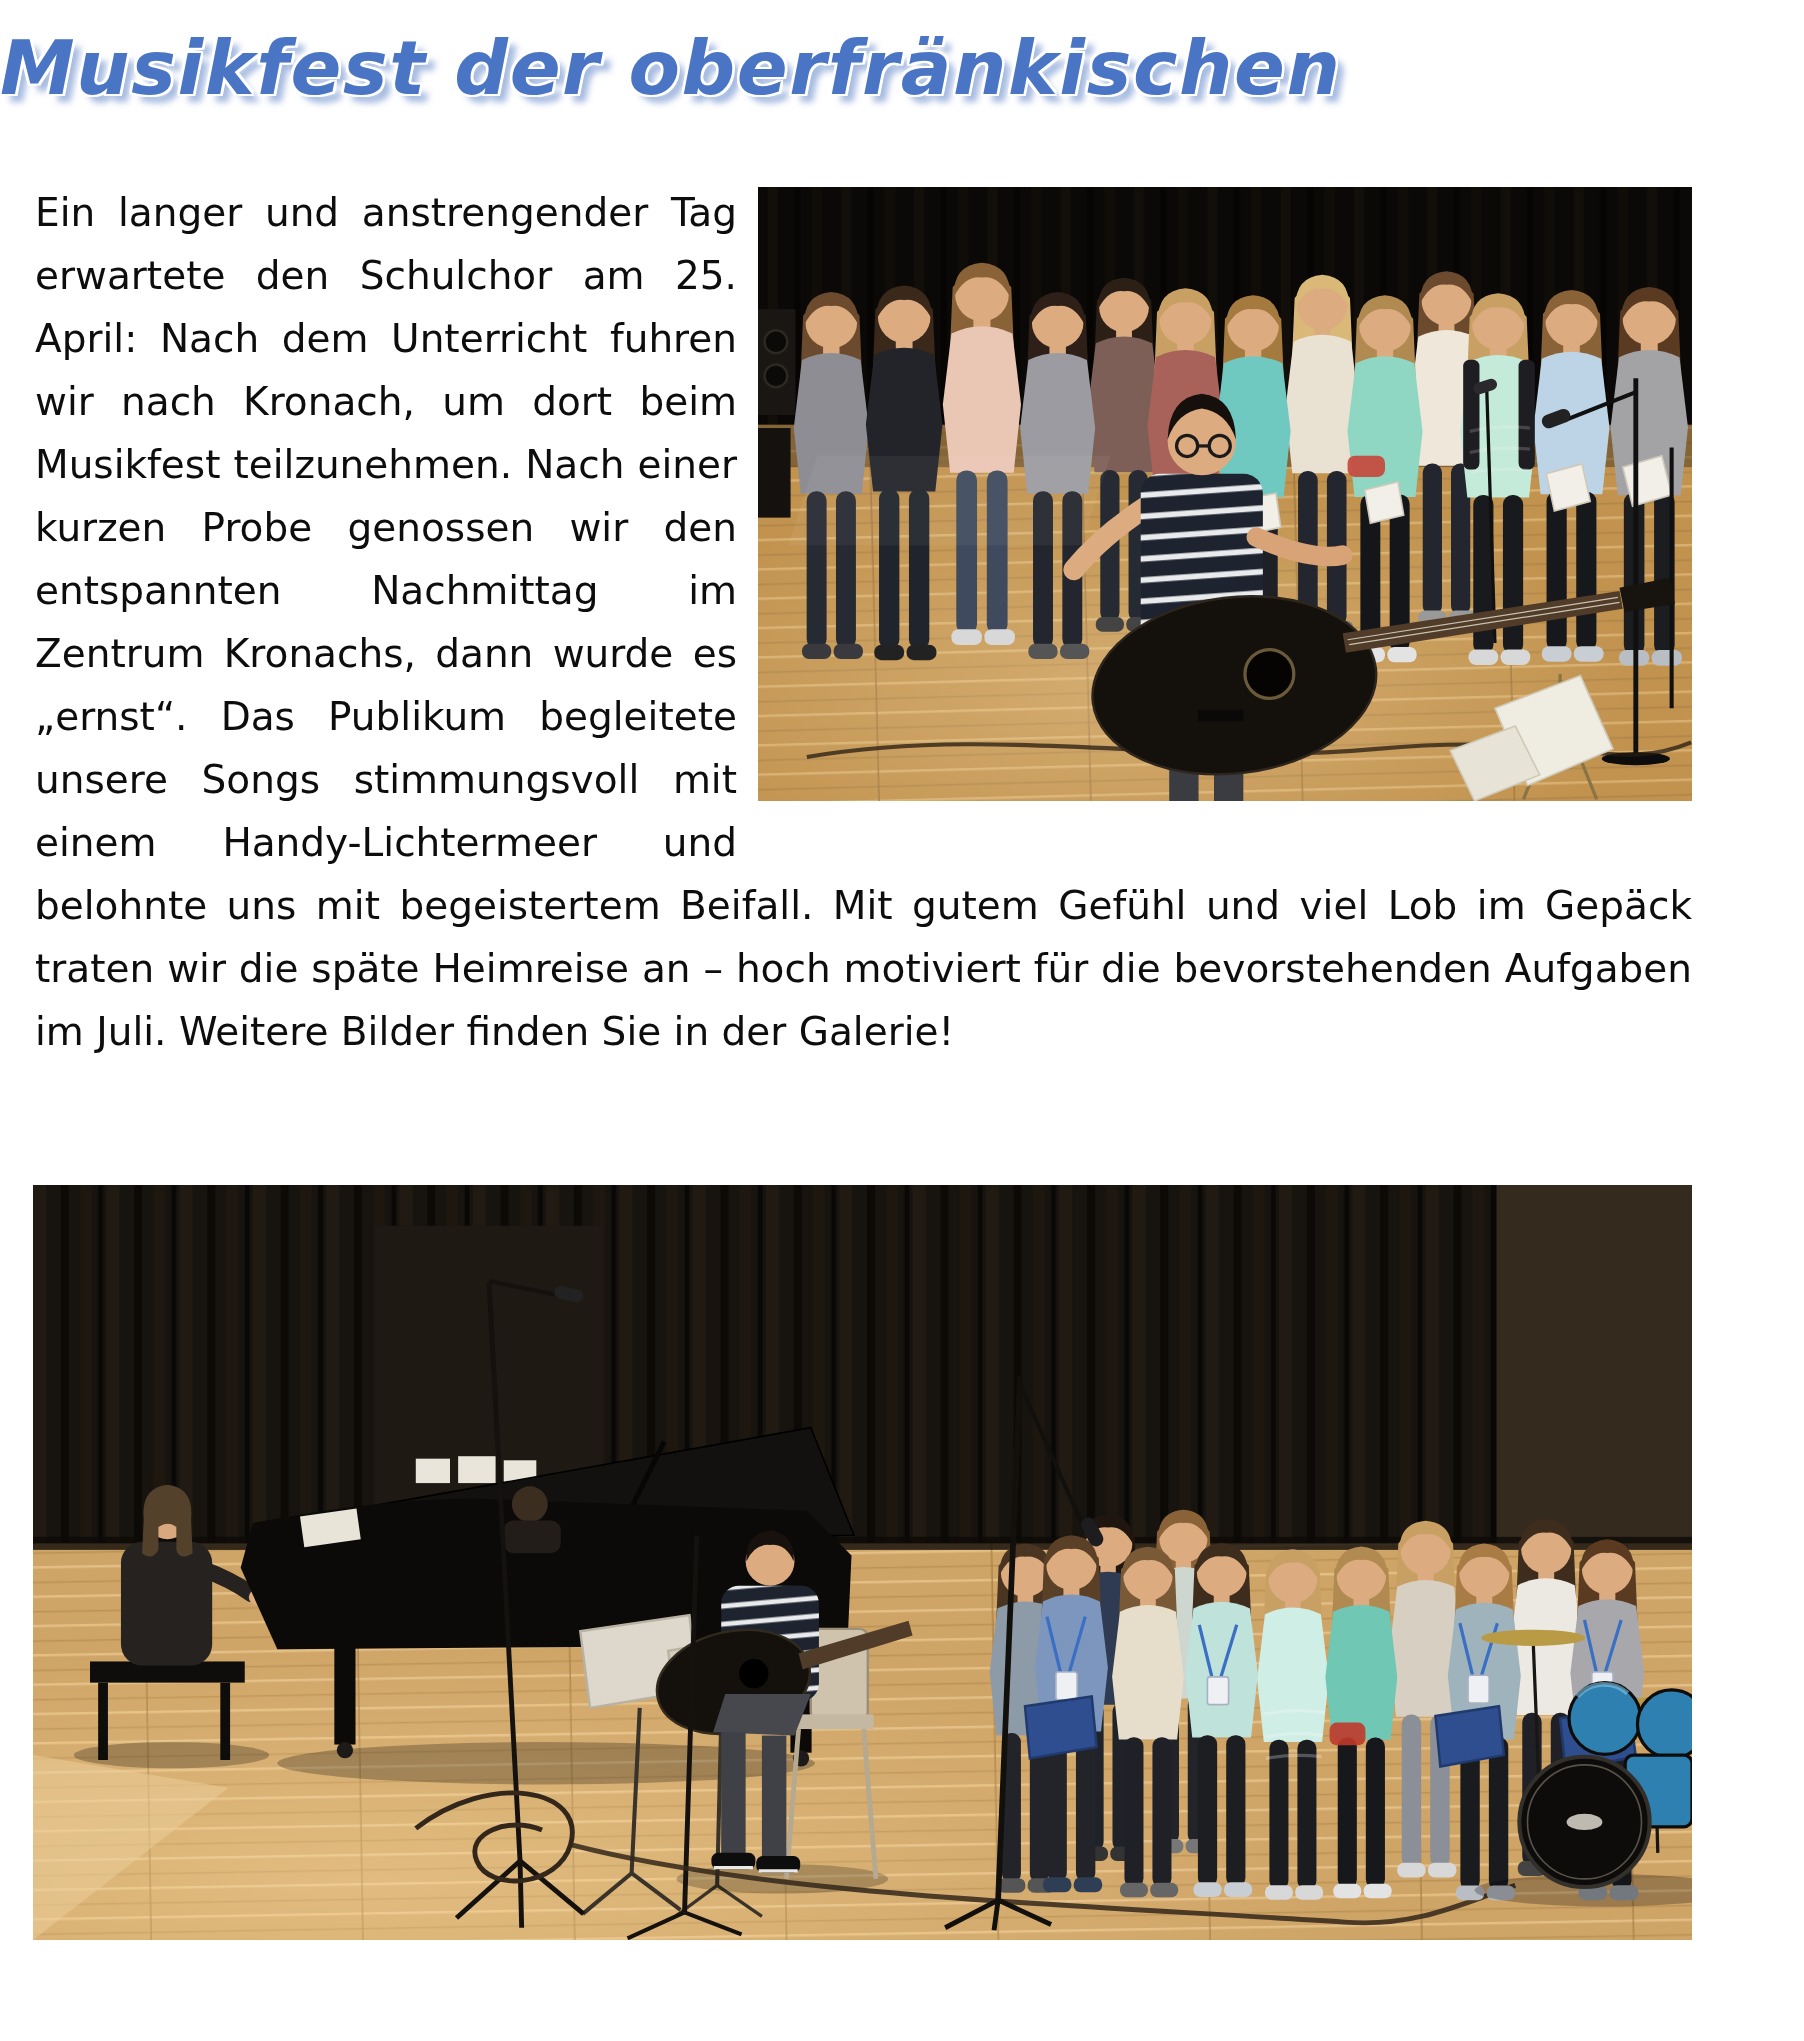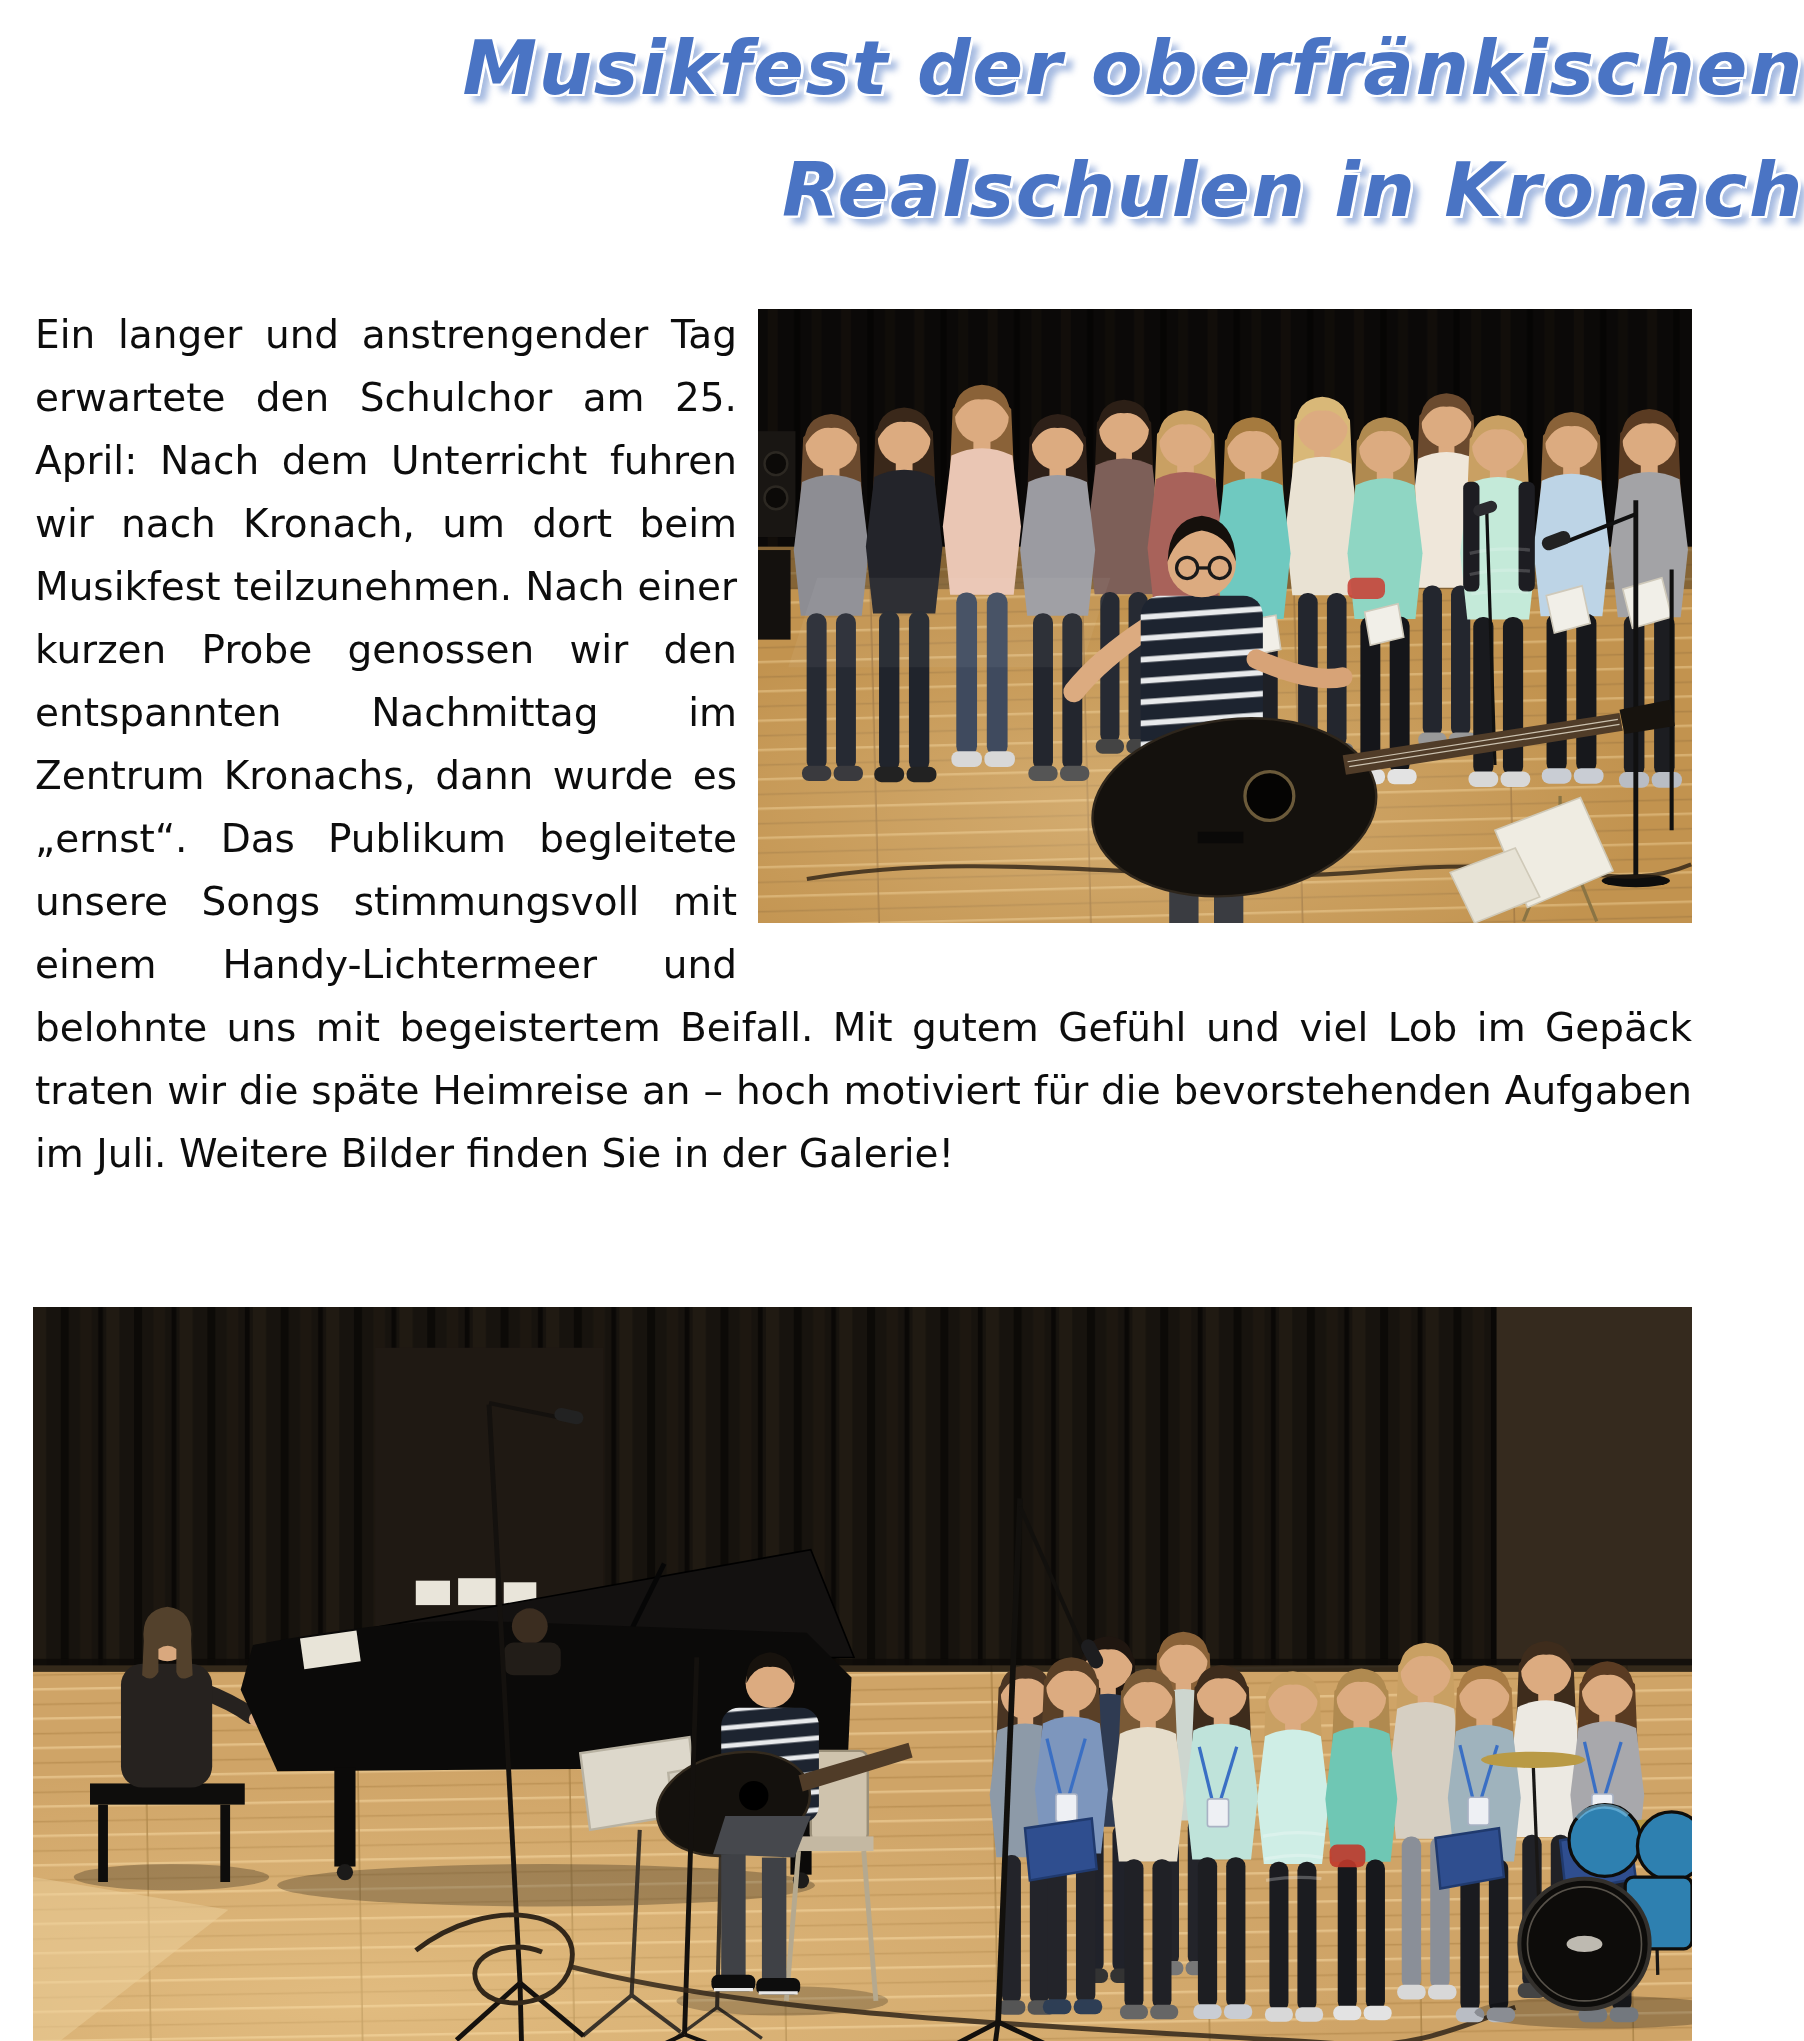--- a/index.html
+++ b/index.html
@@ -1,21 +1,21 @@
 <!DOCTYPE html>
 <html lang="de" style="font-size:13px"><head>
 <meta charset="utf-8">
 <style>
   html,body{margin:0;padding:0}
   body{
     width:1804px;height:2041px;overflow:hidden;background:#ffffff;
     font-family:"DejaVu Sans","Liberation Sans",sans-serif;color:#111;
     position:relative;
   }
-  header.title-block{padding-top:6.5px;text-align:right}
+  header.title-block{padding-top:6.5px;text-align:left}
   .title-line{
     font-size:75px;line-height:122px;font-weight:bold;font-style:italic;
     color:#4a74c4;letter-spacing:1.6px;
     text-shadow:
       2.4px 2.4px 0 #ffffff,-2.4px -2.4px 0 #ffffff,2.4px -2.4px 0 #ffffff,-2.4px 2.4px 0 #ffffff,
       2.4px 0 0 #ffffff,-2.4px 0 0 #ffffff,0 2.4px 0 #ffffff,0 -2.4px 0 #ffffff,
       8.1px 8.1px 6.5px rgba(150,175,220,.85);
     white-space:nowrap;
   }
   article.story{margin:52px 112px 0 35px}
@@ -31,21 +31,20 @@
     clear:both;position:relative;margin:122px 0 0 33px;
     width:1659px;height:755px;overflow:hidden;background:#17130e;
   }
   svg{display:block}
 </style>
 </head>
 <body>
 
 <header class="title-block">
   <div class="title-line">Musikfest der oberfränkischen</div>
-  <div class="title-line">Realschulen in Kronach</div>
 </header>
 
 <article class="story">
 
   <div class="photo-top">
     <svg width="934" height="614" viewBox="0 0 1147 754">
       <defs>
         <pattern id="curtA" patternUnits="userSpaceOnUse" width="90" height="300">
           <rect width="90" height="300" fill="#0b0908"></rect>
           <rect x="12" width="12" height="300" fill="#120e0a"></rect>

